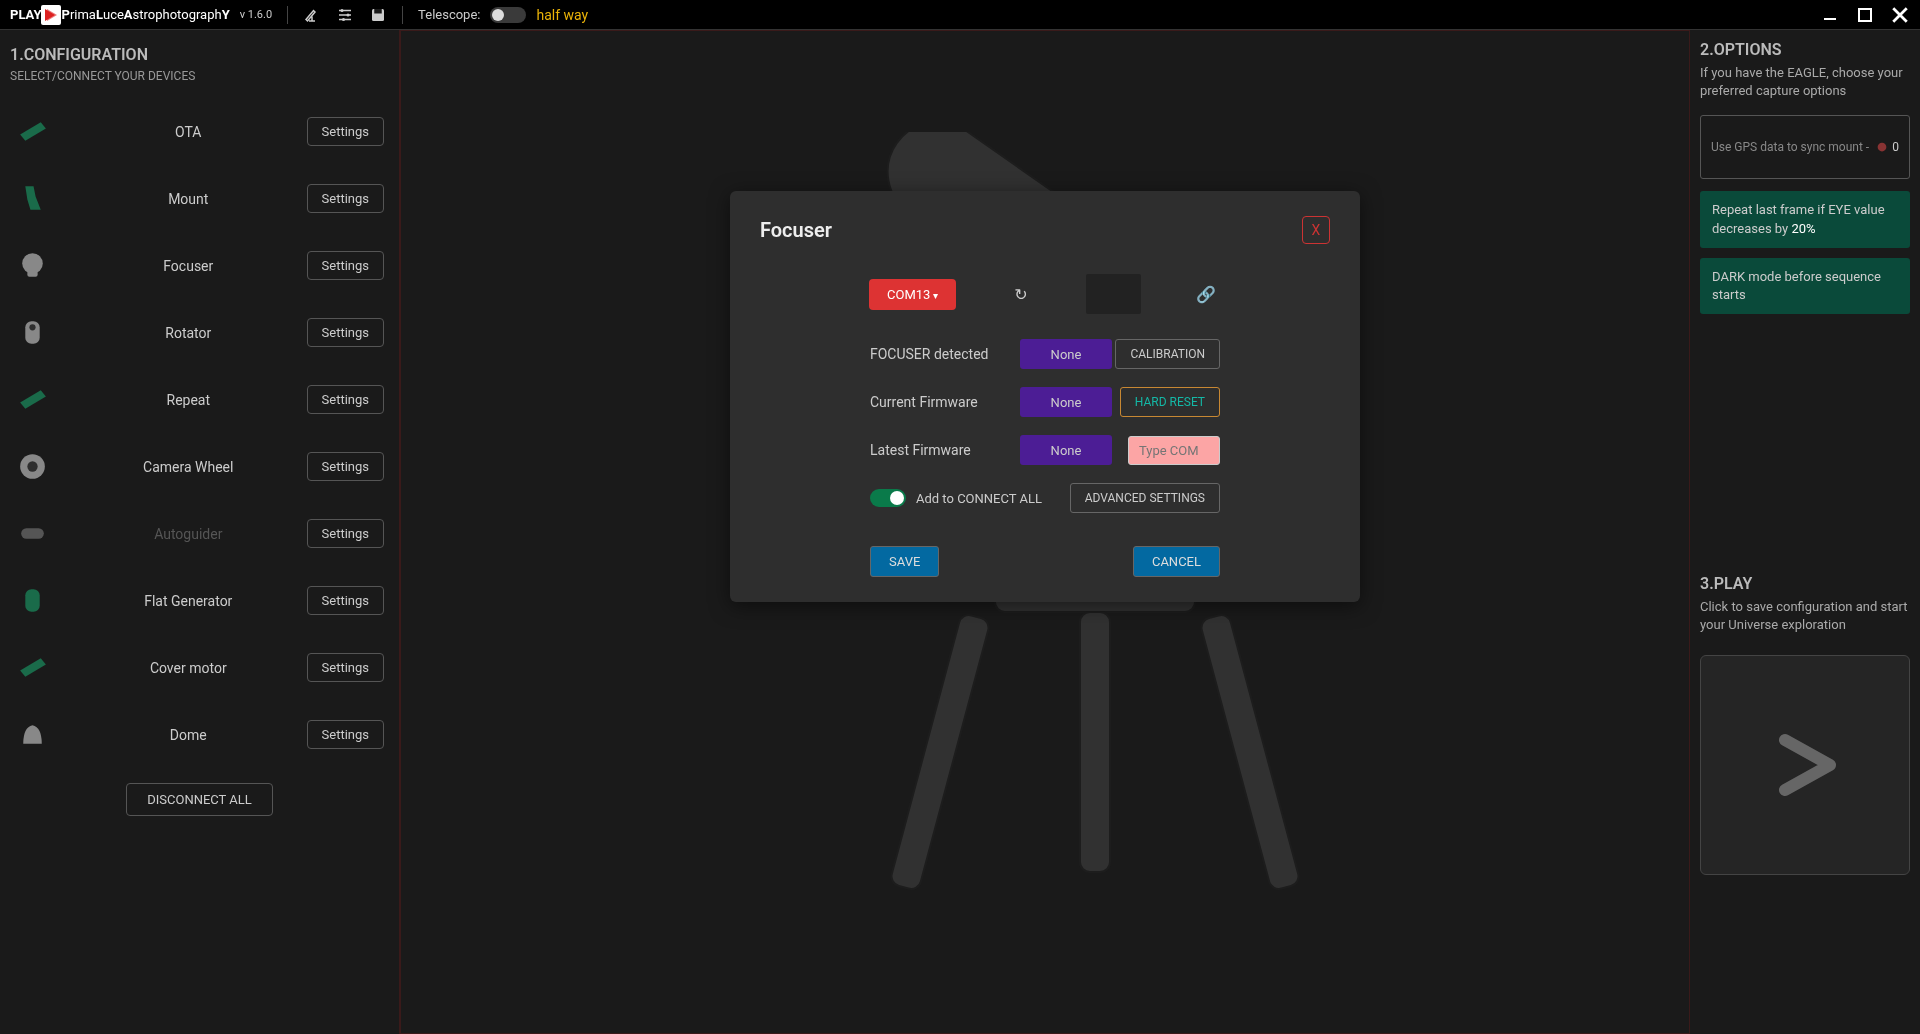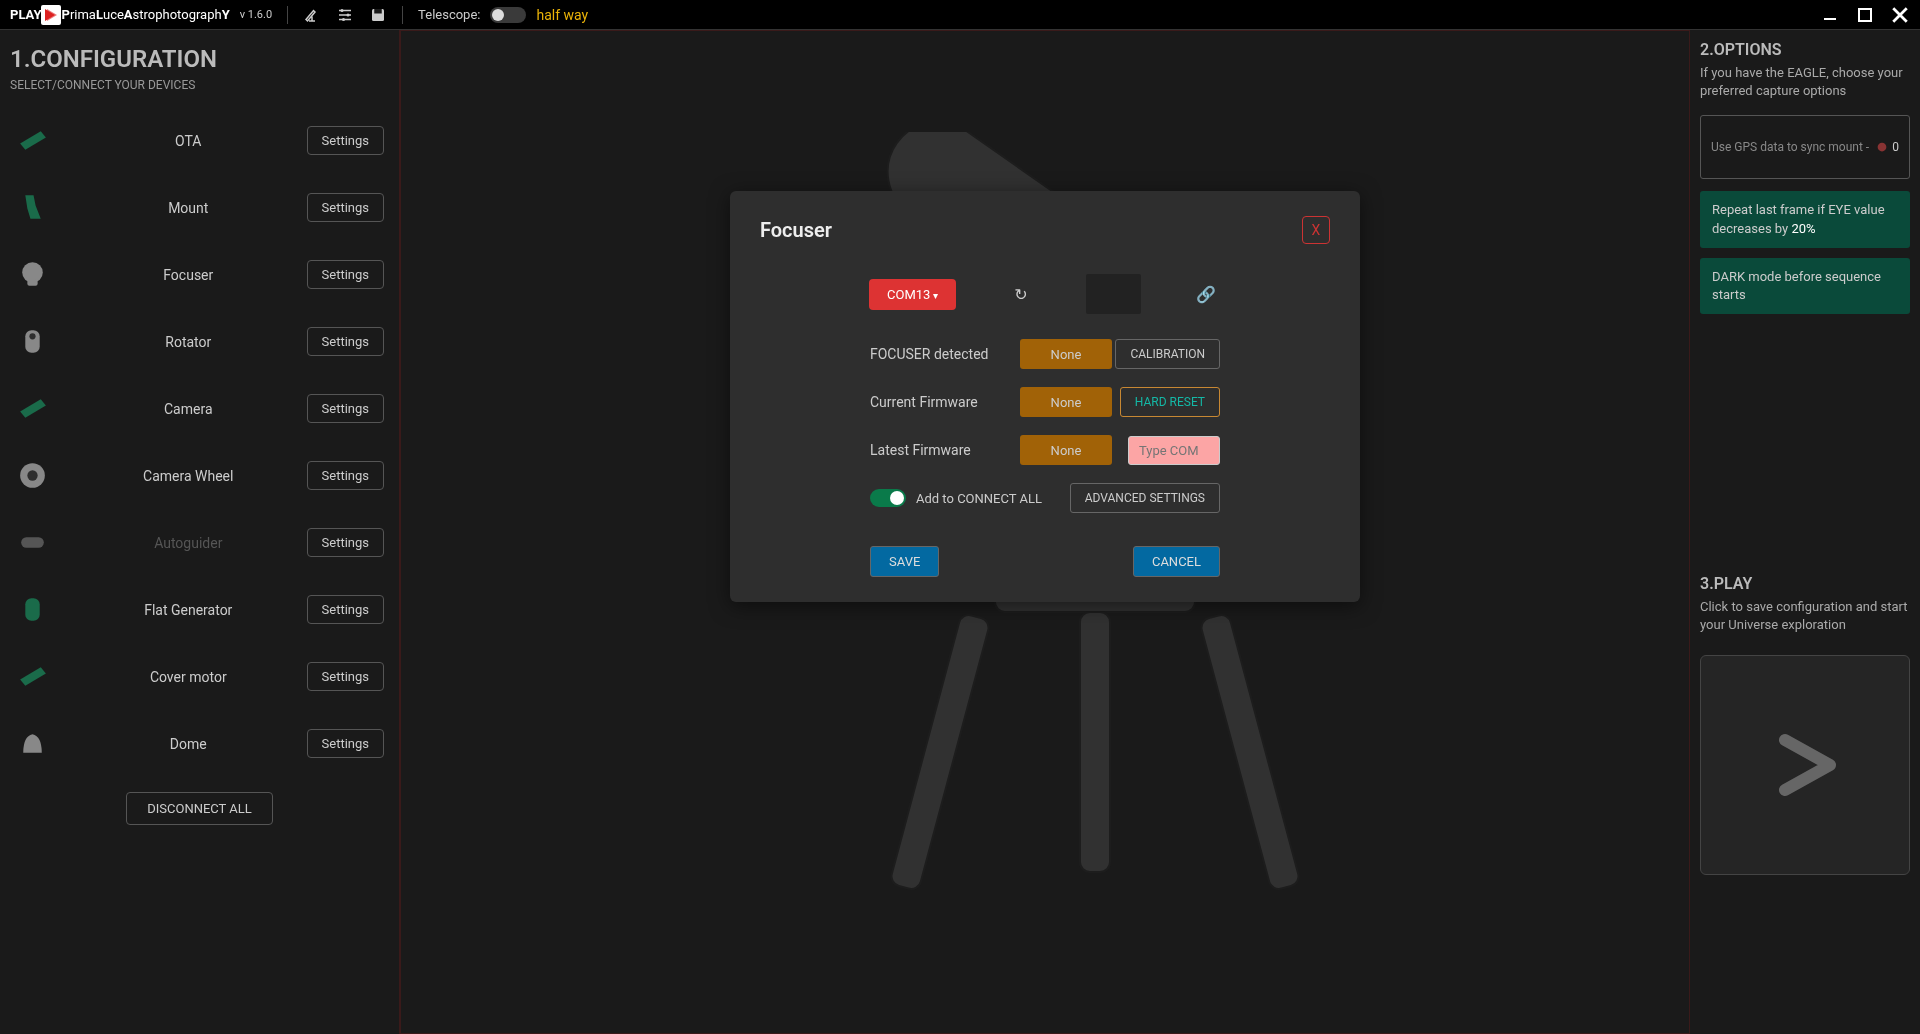--- a/index.html
+++ b/index.html
@@ -23,41 +23,41 @@
 .window-controls { display: flex; gap: 15px; align-items: center; }
 .win-btn { width: 20px; height: 20px; cursor: pointer; display: flex; align-items: center; justify-content: center; }
 
 
 .main { display: flex; height: calc(100% - 30px); }
 .left-panel { width: 400px; padding: 15px 10px; border-right: 1px solid #3a1a1a; }
 .center-panel { flex: 1; position: relative; border: 1px solid #3a1a1a; }
 .right-panel { width: 230px; padding: 10px; }
 
 
-.section-title { color: #bbb; font-size: 24px; font-weight: 600; margin-bottom: 5px; }
+.section-title { color: #bbb; font-size: 16px; font-weight: 600; margin-bottom: 5px; }
 .section-sub { color: #999; font-size: 12px; margin-bottom: 15px; }
 .device-row { display: flex; align-items: center; height: 67px; padding: 0 5px; }
 .device-icon { width: 35px; height: 35px; margin-right: 20px; }
 .device-name { flex: 1; text-align: center; color: #ccc; font-size: 14px; }
 .device-name.disabled { color: #555; }
 .settings-btn { background: transparent; border: 1px solid #555; color: #ccc; padding: 6px 14px; border-radius: 4px; font-size: 13px; cursor: pointer; }
 .disconnect-btn { background: transparent; border: 1px solid #555; color: #ccc; padding: 8px 20px; border-radius: 4px; font-size: 13px; cursor: pointer; display: block; margin: 15px auto 0; }
 
 
 .telescope-bg { position: absolute; top: 50%; left: 50%; transform: translate(-50%, -50%); width: 600px; height: 800px; opacity: 0.4; }
 
 
 .modal { position: absolute; top: 160px; left: 50%; transform: translateX(-50%); width: 630px; background: #2e2e2e; border-radius: 6px; padding: 25px 30px; z-index: 10; box-shadow: 0 4px 20px rgba(0,0,0,0.5); }
 .modal-header { display: flex; justify-content: space-between; align-items: center; margin-bottom: 30px; }
 .modal-title { color: #eee; font-size: 20px; font-weight: 600; }
 .close-x { width: 28px; height: 28px; border: 1px solid #c33; color: #c33; background: transparent; border-radius: 4px; cursor: pointer; font-size: 14px; }
 .modal-row { display: flex; align-items: center; justify-content: center; margin-bottom: 25px; gap: 15px; }
 .modal-row-form { display: flex; align-items: center; margin-bottom: 18px; padding: 0 110px; }
 .form-label { width: 150px; color: #ccc; font-size: 14px; }
-.form-value { width: 92px; height: 30px; background: #a16207; color: #ccc; display: flex; align-items: center; justify-content: center; font-size: 13px; border-radius: 3px; }
+.form-value { width: 92px; height: 30px; background: #4c1d95; color: #ccc; display: flex; align-items: center; justify-content: center; font-size: 13px; border-radius: 3px; }
 .form-spacer { flex: 1; }
 .btn-outline { background: transparent; border: 1px solid #666; color: #ccc; padding: 7px 14px; border-radius: 3px; font-size: 12px; cursor: pointer; }
 .btn-outline.orange { border-color: #c88833; color: #14b8a6; }
 .com-dropdown { background: #d33; color: #fff; border: none; padding: 8px 18px; border-radius: 4px; font-size: 13px; cursor: pointer; }
 .com-dropdown::after { content: ' ▾'; font-size: 10px; }
 .toggle { width: 36px; height: 18px; background: #3a3a3a; border-radius: 10px; position: relative; cursor: pointer; }
 .toggle::after { content: ''; position: absolute; width: 14px; height: 14px; background: #ddd; border-radius: 50%; top: 2px; left: 2px; }
 .toggle.on { background: #0a7a4a; }
 .toggle.on::after { left: auto; right: 2px; background: #fff; }
 .toggle-label { color: #ccc; font-size: 13px; }
@@ -180,21 +180,21 @@
           </svg>
     <div class="device-name ">Rotator</div>
     <button class="settings-btn">Settings</button>
   </div>
         <div class="device-row">
     <svg class="device-icon" viewBox="0 0 34 34">
             <g fill="#1a6b4a">
               <path d="M5 20 L25 8 L30 14 L10 26 Z"></path>
             </g>
           </svg>
-    <div class="device-name ">Camera</div>
+    <div class="device-name ">Repeat</div>
     <button class="settings-btn">Settings</button>
   </div>
         <div class="device-row">
     <svg class="device-icon" viewBox="0 0 34 34">
             <g fill="#888">
               <circle cx="17" cy="17" r="12"></circle>
               <circle cx="17" cy="17" r="5" fill="#2e2e2e"></circle>
             </g>
           </svg>
     <div class="device-name ">Camera Wheel</div>

